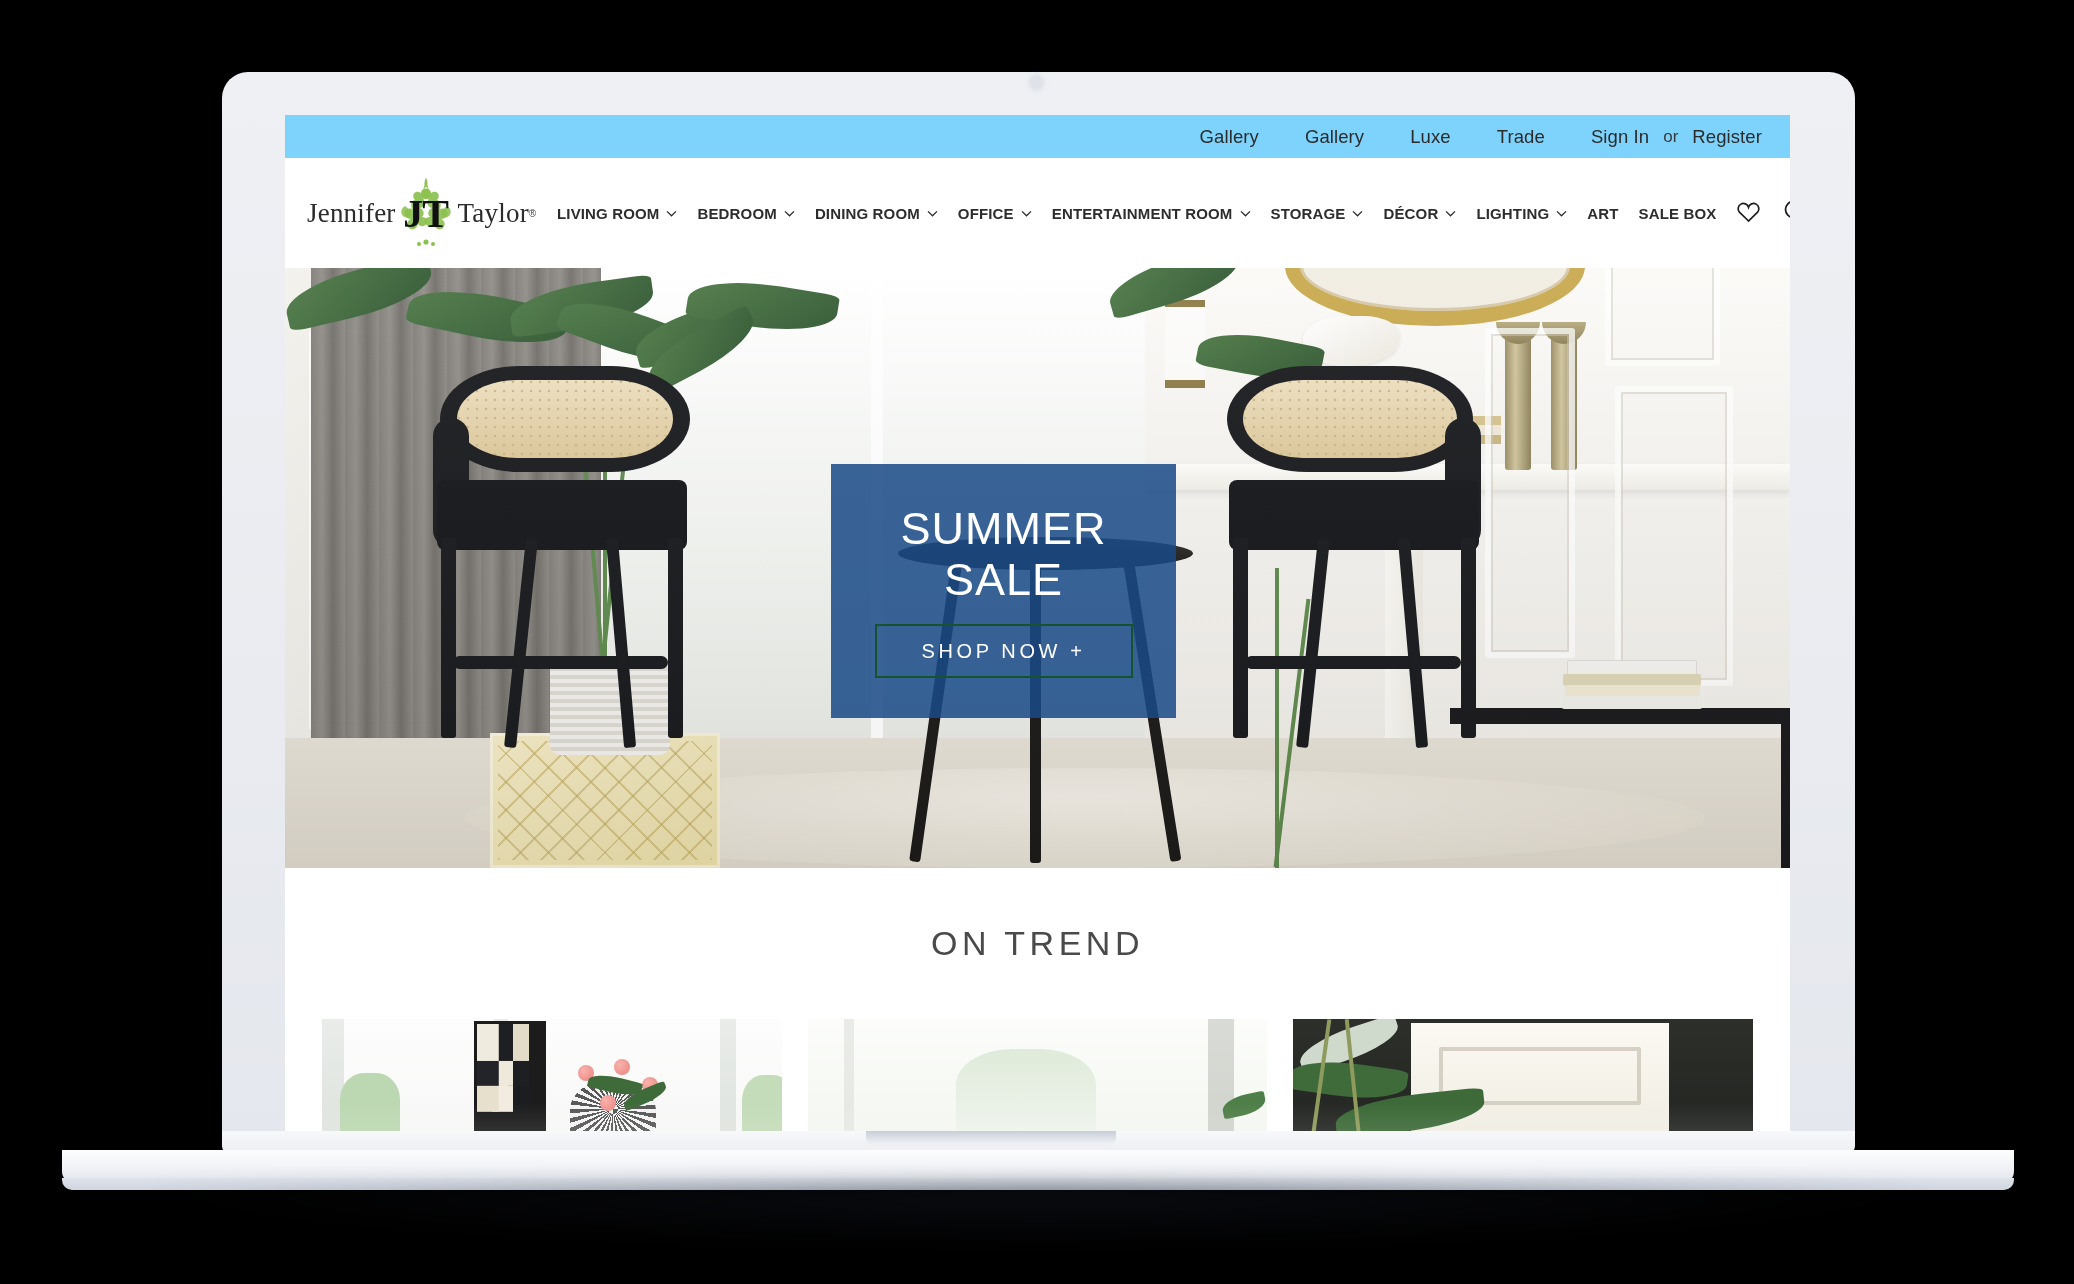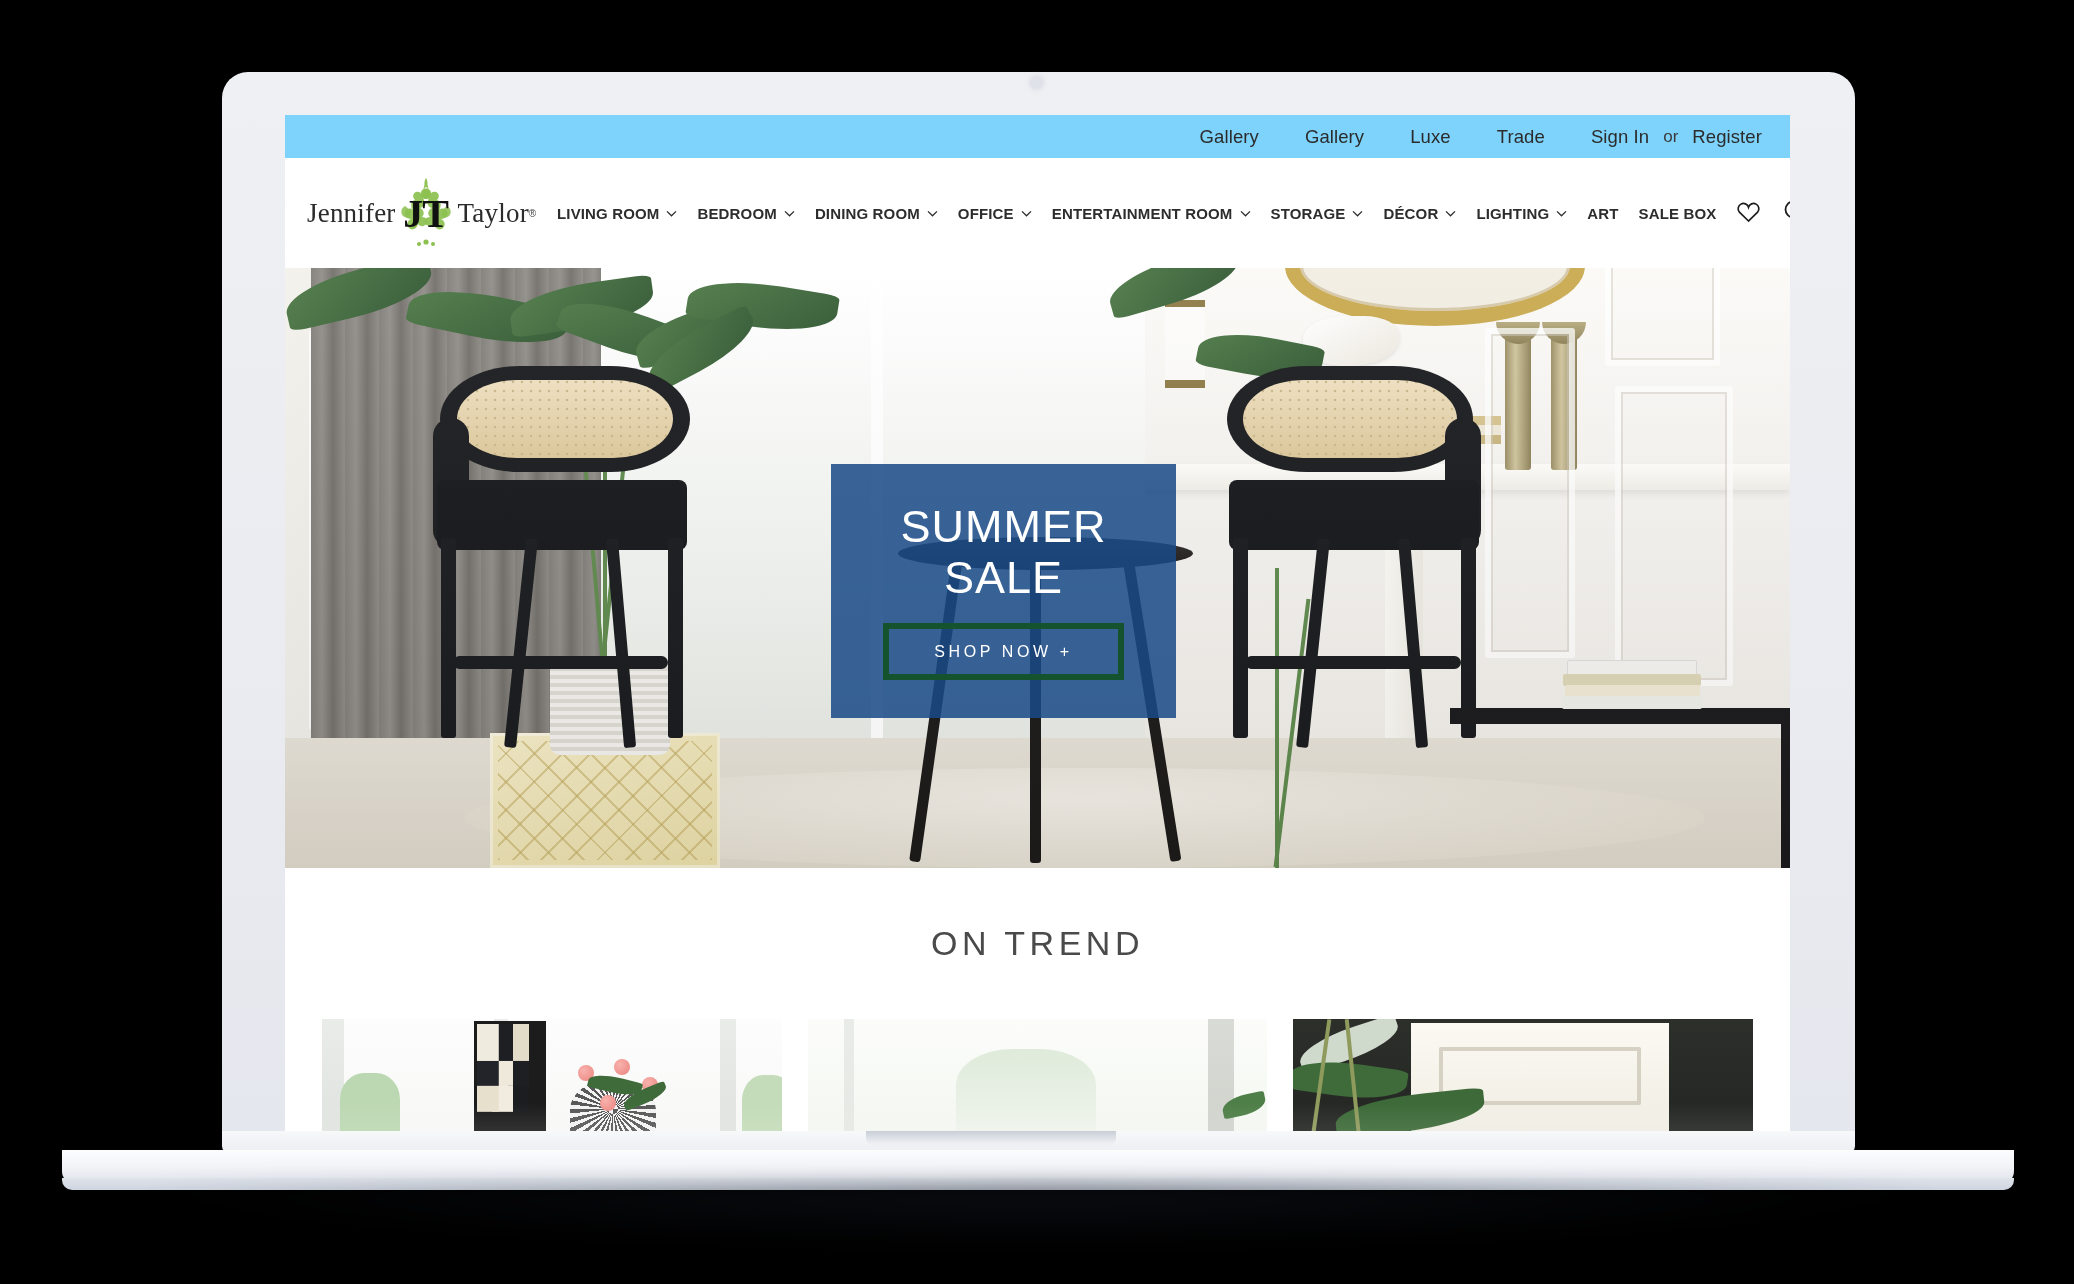--- a/index.html
+++ b/index.html
@@ -154,21 +154,21 @@
   .console { left:1165px; top:440px; width:345px; height:16px; background:#1a1a1c; }
   .console-leg { position:absolute; width:13px; height:150px; background:#1a1a1c; }
   .bk { position:absolute; border-radius:2px; }
 
   
   .hero-card { position:absolute; left:546px; top:196px; width:345px; height:254px;
     background:rgba(26,75,135,.86); display:flex; flex-direction:column;
     align-items:center; justify-content:center; }
   .hero-card .t1 { font-size:45px; color:#fff; font-weight:normal; letter-spacing:1px;
     line-height:1.13; text-align:center; }
-  .shopbtn { margin-top:19px; border:6px solid #14532d; color:#fff; font-size:16px;
+  .shopbtn { margin-top:19px; border:2px solid #14532d; color:#fff; font-size:20px;
     letter-spacing:3.6px; padding:14px 45px 13px; cursor:pointer; background:transparent;
     font-family:"Liberation Sans", sans-serif; }
 
   
   .ontrend { background:#fff; padding-top:56px; }
   .ontrend h2 { text-align:center; font-size:34px; font-weight:normal; color:#4a4a4a;
     letter-spacing:4.5px; }
   .tiles { display:flex; gap:26px; padding:56px 37px 0; }
   .tile { flex:1; height:120px; overflow:hidden; position:relative; }
   .tile.t-a { background:linear-gradient(180deg,#fdfdfd 0%,#f7f7f6 100%); }

